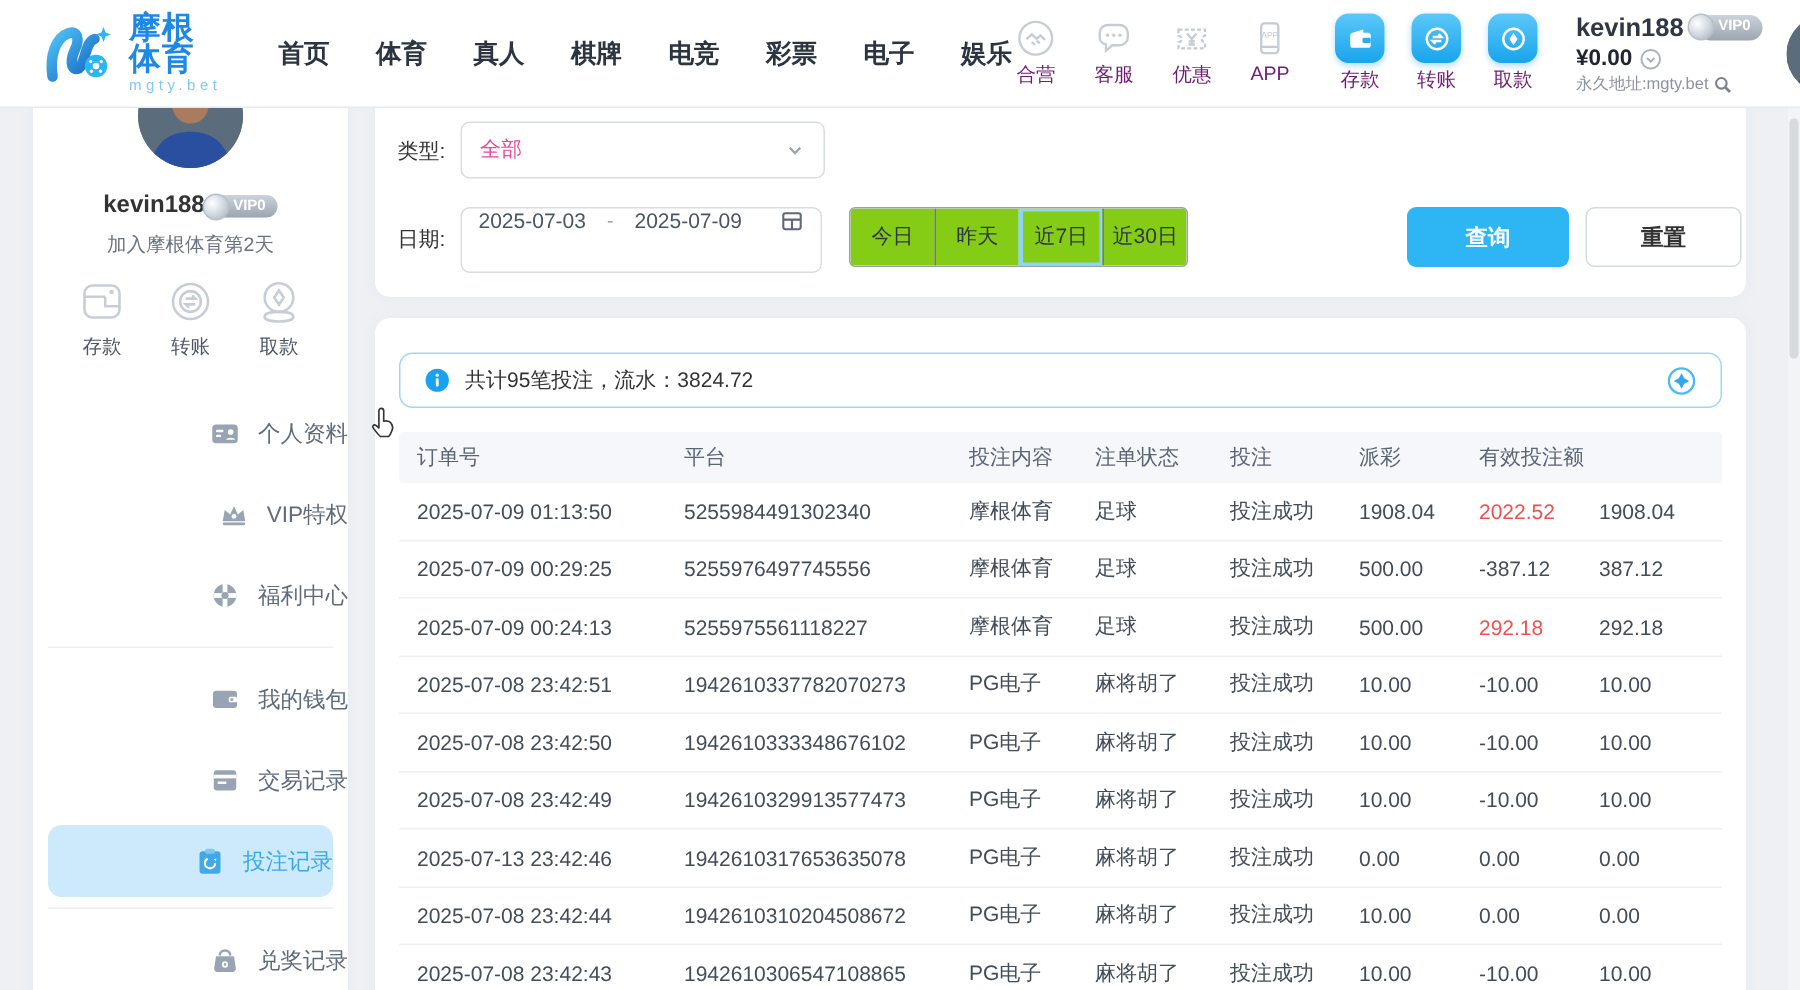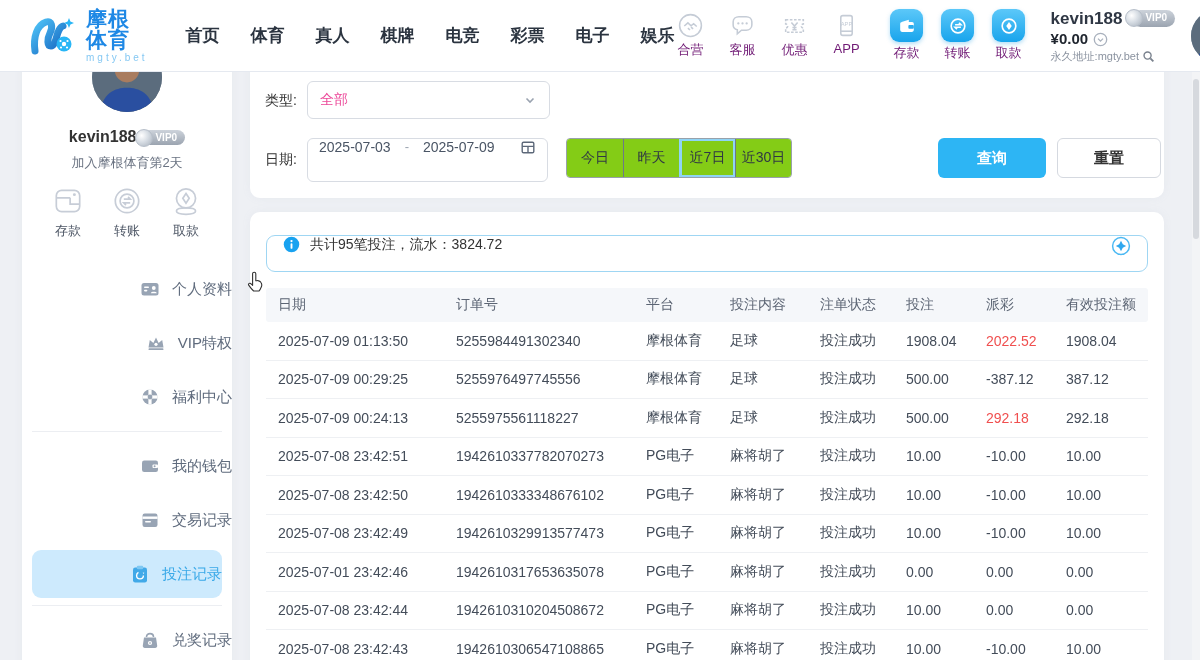--- a/index.html
+++ b/index.html
@@ -75,21 +75,21 @@
          border-left:1px solid #6e7888; cursor:pointer; background:#84cc16; }
   .seg:first-child { border-left:none; }
   .seg.active { box-shadow:inset 0 0 0 2px #8fd4f5; border-left-color:#8fd4f5; }
   .btn { position:absolute; top:96px; height:40px; border-radius:6px; font-size:15px; font-weight:bold;
          display:flex; align-items:center; justify-content:center; cursor:pointer; }
   .btn-query { left:688px; width:108px; background:#2db5f4; color:#fff; }
   .btn-reset { left:807px; width:104px; background:#fff; color:#333; border:1px solid #d5d9e0; }
 
   
   .summary-bar { position:absolute; left:16px; top:23px; width:882px; height:37px; border:1px solid #9fd6f3;
-                 border-radius:9px; display:flex; padding:0 16px; gap:10px; }
+                 border-radius:9px; display:flex; align-items:center; padding:0 16px; gap:10px; }
   .summary-text { font-size:14px; color:#333; flex:1; }
 
   
   .tbl { position:absolute; left:16px; top:76px; width:882px; }
   .tbl-row { display:grid; grid-template-columns:178px 190px 84px 90px 86px 80px 80px 94px; align-items:center; }
   .tbl-head { height:34px; background:#f5f7fa; border-radius:3px; }
   .tbl-head .cell { font-size:14px; color:#5c6574; }
   .tbl-body .tbl-row { height:38.5px; border-bottom:1px solid #eef0f3; }
   .cell { font-size:14px; color:#434c59; padding-left:12px; white-space:nowrap; }
   .cell.red { color:#f04f4f; }
@@ -285,21 +285,20 @@
       <span>
         <svg width="20" height="20" viewBox="0 0 20 20">
             <circle cx="10" cy="10" r="8.4" fill="none" stroke="#4cb9f3" stroke-width="1.5"></circle>
             <polygon points="10,4.8 11.8,8.2 15.2,10 11.8,11.8 10,15.2 8.2,11.8 4.8,10 8.2,8.2" fill="#2fa8ef"></polygon>
           </svg>
         </span>
     </div>
 
     <div class="tbl">
       <div class="tbl-row tbl-head">
-        <div class="cell">日期</div>
         <div class="cell">订单号</div>
         <div class="cell">平台</div>
         <div class="cell">投注内容</div>
         <div class="cell">注单状态</div>
         <div class="cell">投注</div>
         <div class="cell">派彩</div>
         <div class="cell">有效投注额</div>
       </div>
       <div class="tbl-body">
 
@@ -363,21 +362,21 @@
             <div class="cell">1942610329913577473</div>
             <div class="cell">PG电子</div>
             <div class="cell">麻将胡了</div>
             <div class="cell">投注成功</div>
             <div class="cell">10.00</div>
             <div class="cell">-10.00</div>
             <div class="cell">10.00</div>
           </div>
 
           <div class="tbl-row">
-            <div class="cell">2025-07-01 23:42:46</div>
+            <div class="cell">2025-07-13 23:42:46</div>
             <div class="cell">1942610317653635078</div>
             <div class="cell">PG电子</div>
             <div class="cell">麻将胡了</div>
             <div class="cell">投注成功</div>
             <div class="cell">0.00</div>
             <div class="cell">0.00</div>
             <div class="cell">0.00</div>
           </div>
 
           <div class="tbl-row">

